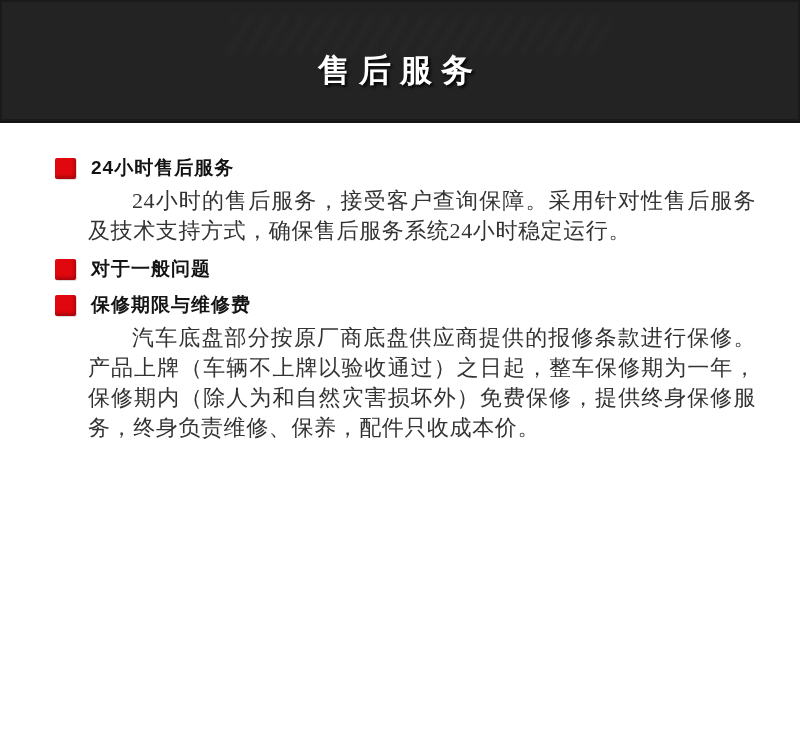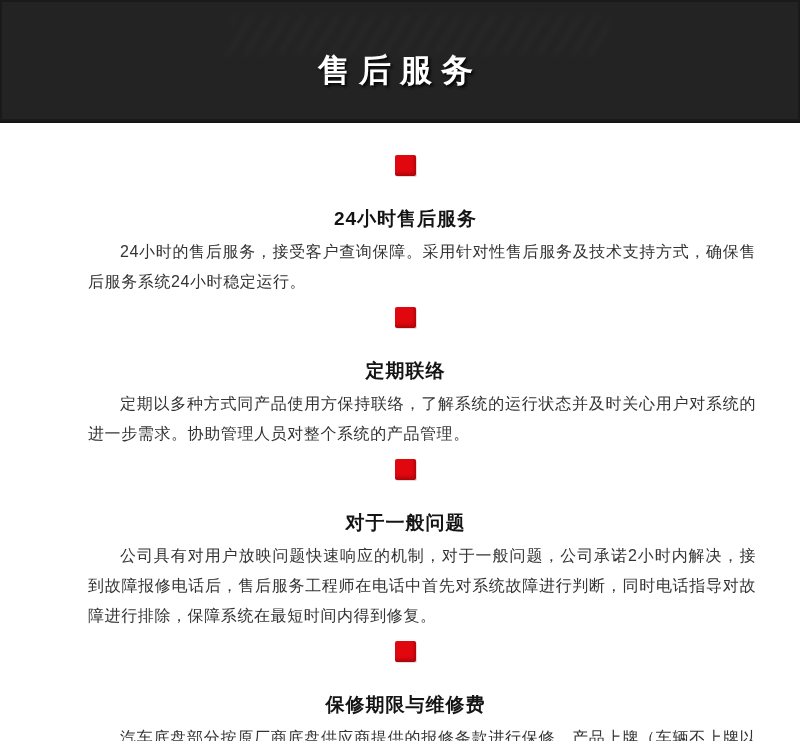--- a/index.html
+++ b/index.html
@@ -58,48 +58,48 @@
   }
 
   
   .content {
     padding: 32px 44px 0 55px;
   }
   .section { margin-bottom: 10px; }
   .section-heading {
     display: flex;
     align-items: center;
-    gap: 30px;
+    gap: 15px;
     margin-bottom: 5px;
-    flex-direction: column;
   }
   .bullet {
     flex: 0 0 auto;
     width: 21px;
     height: 21px;
     background: var(--accent);
     border-radius: 2px;
     box-shadow: inset -2px -3px 3px rgba(0,0,0,0.22), 1px 1px 1px rgba(0,0,0,0.15);
   }
   .heading-text {
     margin: 0;
     font-size: 19px;
     font-weight: 700;
     color: var(--heading-text);
     letter-spacing: 1px;
   }
   .section-body { margin-left: 33px; }
   .para {
     margin: 4px 0;
-    font-size: 16px;
+    font-size: 22px;
     line-height: 30px;
     color: var(--body-text);
     text-indent: 2em;
     letter-spacing: 0.6px;
     text-align: justify;
+    font-family: Liberation Serif, serif;
   }
 </style>
 </head>
 <body>
 
 <div class="page">
   <header class="banner">
     <div class="watermark-smudge"></div>
     <h1 class="banner-title">售后服务</h1>
   </header>
@@ -108,37 +108,27 @@
   <section class="section">
     <div class="section-heading">
       <span class="bullet"></span>
       <h2 class="heading-text">24小时售后服务</h2>
     </div>
     <div class="section-body">
           <p class="para">24小时的售后服务，接受客户查询保障。采用针对性售后服务及技术支持方式，确保售后服务系统24小时稳定运行。</p>
         </div>
   </section>
 
-  <section class="section">
-    <div class="section-heading">
-      <span class="bullet"></span>
-      <h2 class="heading-text">定期联络</h2>
-    </div>
-    <div class="section-body">
-          <p class="para">定期以多种方式同产品使用方保持联络，了解系统的运行状态并及时关心用户对系统的进一步需求。协助管理人员对整个系统的产品管理。</p>
-        </div>
-  </section>
 
   <section class="section">
     <div class="section-heading">
       <span class="bullet"></span>
       <h2 class="heading-text">对于一般问题</h2>
     </div>
     <div class="section-body">
-          <p class="para">公司具有对用户放映问题快速响应的机制，对于一般问题，公司承诺2小时内解决，接到故障报修电话后，售后服务工程师在电话中首先对系统故障进行判断，同时电话指导对故障进行排除，保障系统在最短时间内得到修复。</p>
         </div>
   </section>
 
   <section class="section">
     <div class="section-heading">
       <span class="bullet"></span>
       <h2 class="heading-text">保修期限与维修费</h2>
     </div>
     <div class="section-body">
           <p class="para">汽车底盘部分按原厂商底盘供应商提供的报修条款进行保修。产品上牌（车辆不上牌以验收通过）之日起，整车保修期为一年，保修期内（除人为和自然灾害损坏外）免费保修，提供终身保修服务，终身负责维修、保养，配件只收成本价。</p>

